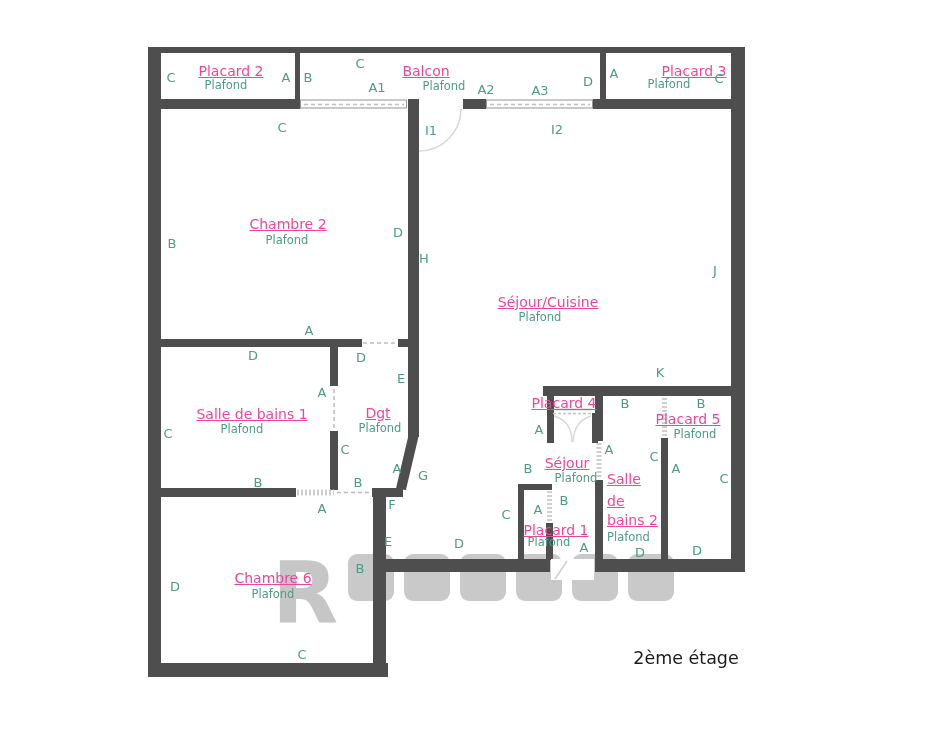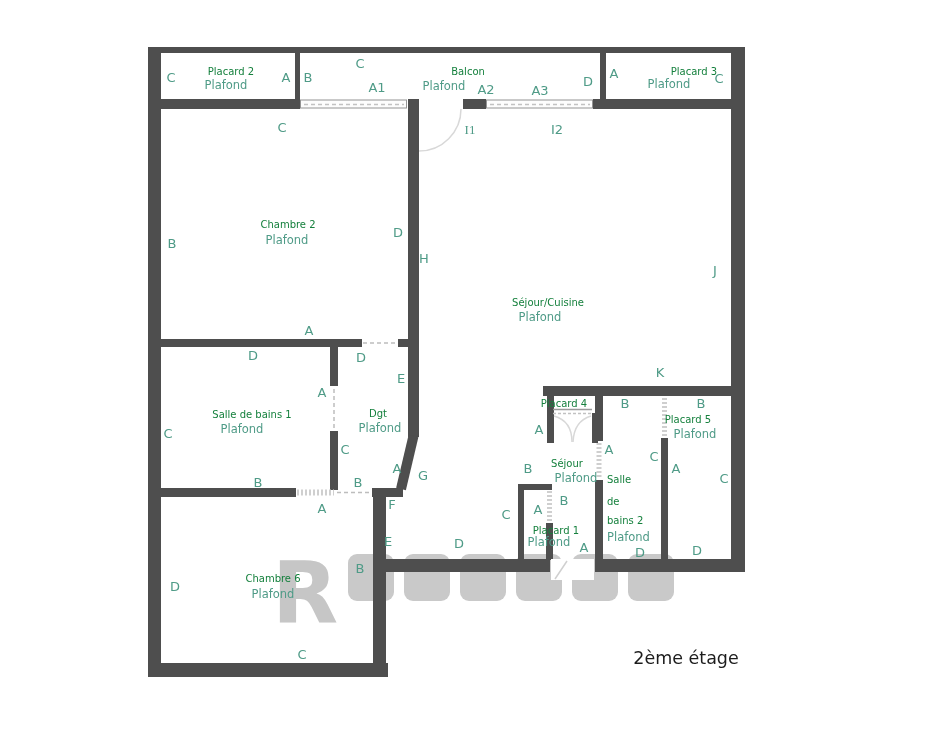--- a/index.html
+++ b/index.html
@@ -10,21 +10,21 @@
   
   .wm{position:absolute;inset:0;z-index:1;}
   .wm-letter{position:absolute;left:272px;top:550px;font-size:86px;font-weight:bold;
              color:#c6c6c6;line-height:1;}
   .wm-blob{position:absolute;top:554px;width:46px;height:47px;background:#c9c9c9;border-radius:9px;}
   
   .overlay{position:absolute;left:0;top:0;z-index:3;}
   
   .labels{position:absolute;inset:0;z-index:4;}
   .lbl{position:absolute;transform:translate(-50%,-50%);font-size:13px;color:#4f9b87;white-space:nowrap;}
-  .room-name{position:absolute;transform:translate(-50%,-50%);font-size:10px;color:#15803d;white-space:nowrap;}
+  .room-name{position:absolute;transform:translate(-50%,-50%);font-size:14px;color:#ec4899;white-space:nowrap;text-decoration:underline;}
   .room-sub{position:absolute;transform:translate(-50%,-50%);font-size:11.5px;color:#4f9b87;white-space:nowrap;}
   .left_align{transform:translate(0,-50%);margin-top:15px;}
   .floor-label{position:absolute;left:686px;top:658px;transform:translate(-50%,-50%);
                font-size:17.5px;color:#1c1c1c;white-space:nowrap;z-index:4;}
 </style>
 </head>
 <body>
 
 <div class="plan">
 
@@ -99,21 +99,21 @@
 
     <line x1="664.5" y1="398" x2="664.5" y2="436" stroke="#cfcfcf" stroke-width="5" stroke-dasharray="2 2"></line>
 
     <rect x="551" y="559" width="43" height="21" fill="#ffffff"></rect>
     <line x1="555" y1="579" x2="567" y2="561" stroke="#d0d0d0" stroke-width="1.5"></line>
   </svg>
 
   <div class="labels" id="labels">
       <span class="room-name" style="left: 231px; top: 71px;">Placard 2</span>
       <span class="room-sub" style="left: 226px; top: 85px;">Plafond</span>
-      <span class="room-name" style="left: 468px; top: 71px;">Balcon</span>
+      <span class="room-name" style="left: 426px; top: 71px;">Balcon</span>
       <span class="room-sub" style="left: 444px; top: 86px;">Plafond</span>
       <span class="room-name" style="left: 670px; top: 71px; padding-left: 48px;">Placard 3</span>
       <span class="room-sub" style="left: 669px; top: 84px;">Plafond</span>
       <span class="room-name" style="left: 288px; top: 224px;">Chambre 2</span>
       <span class="room-sub" style="left: 287px; top: 240px;">Plafond</span>
       <span class="room-name" style="left: 548px; top: 302px;">Séjour/Cuisine</span>
       <span class="room-sub" style="left: 540px; top: 317px;">Plafond</span>
       <span class="room-name" style="left: 252px; top: 414px;">Salle de bains 1</span>
       <span class="room-sub" style="left: 242px; top: 429px;">Plafond</span>
       <span class="room-name" style="left: 378px; top: 413px;">Dgt</span>
@@ -135,21 +135,21 @@
       <span class="lbl" style="left: 286px; top: 77px;">A</span>
       <span class="lbl" style="left: 308px; top: 77px;">B</span>
       <span class="lbl" style="left: 360px; top: 63px;">C</span>
       <span class="lbl" style="left: 377px; top: 87px;">A1</span>
       <span class="lbl" style="left: 486px; top: 89px;">A2</span>
       <span class="lbl" style="left: 540px; top: 90px;">A3</span>
       <span class="lbl" style="left: 588px; top: 81px;">D</span>
       <span class="lbl" style="left: 614px; top: 73px;">A</span>
       <span class="lbl" style="left: 719px; top: 78px;">C</span>
       <span class="lbl" style="left: 282px; top: 127px;">C</span>
-      <span class="lbl" style="left: 470px; top: 130px; font-family: Liberation Serif, serif;">I1</span>
+      <span class="lbl" style="left: 431px; top: 130px;">I1</span>
       <span class="lbl" style="left: 557px; top: 129px;">I2</span>
       <span class="lbl" style="left: 172px; top: 243px;">B</span>
       <span class="lbl" style="left: 398px; top: 232px;">D</span>
       <span class="lbl" style="left: 424px; top: 258px;">H</span>
       <span class="lbl" style="left: 715px; top: 270px;">J</span>
       <span class="lbl" style="left: 309px; top: 330px;">A</span>
       <span class="lbl" style="left: 253px; top: 355px;">D</span>
       <span class="lbl" style="left: 361px; top: 357px;">D</span>
       <span class="lbl" style="left: 401px; top: 378px;">E</span>
       <span class="lbl" style="left: 322px; top: 392px;">A</span>

